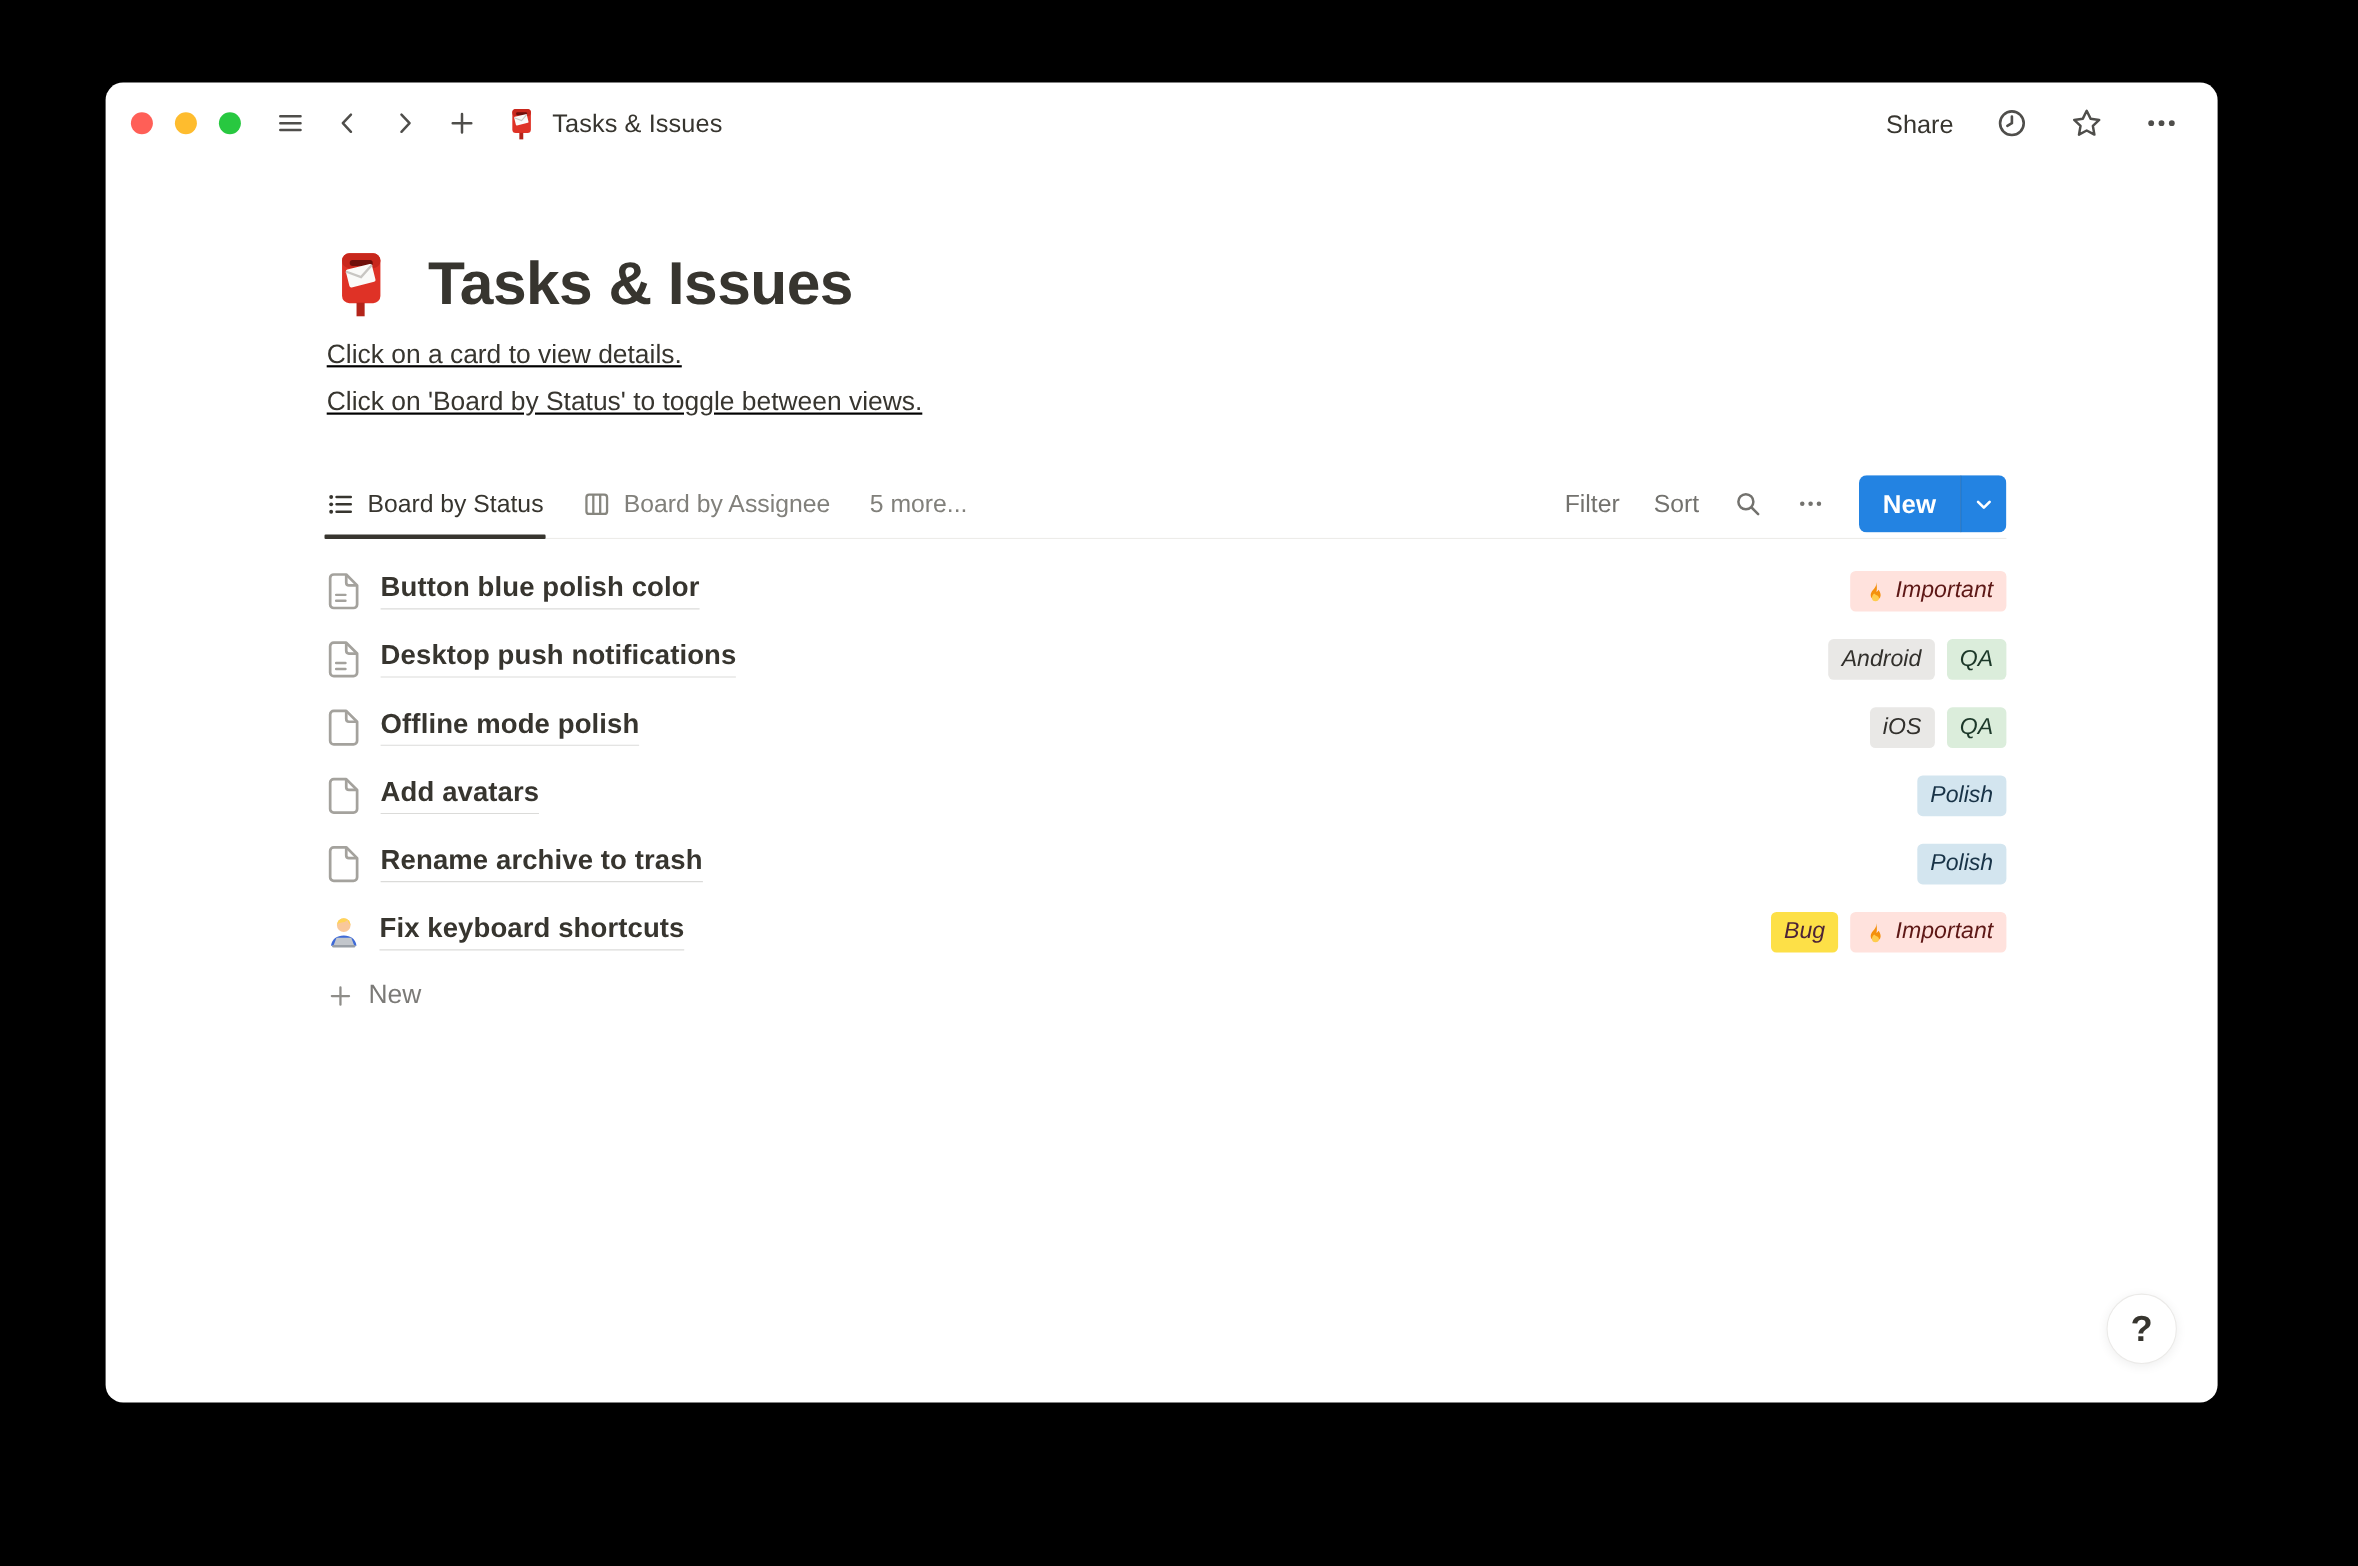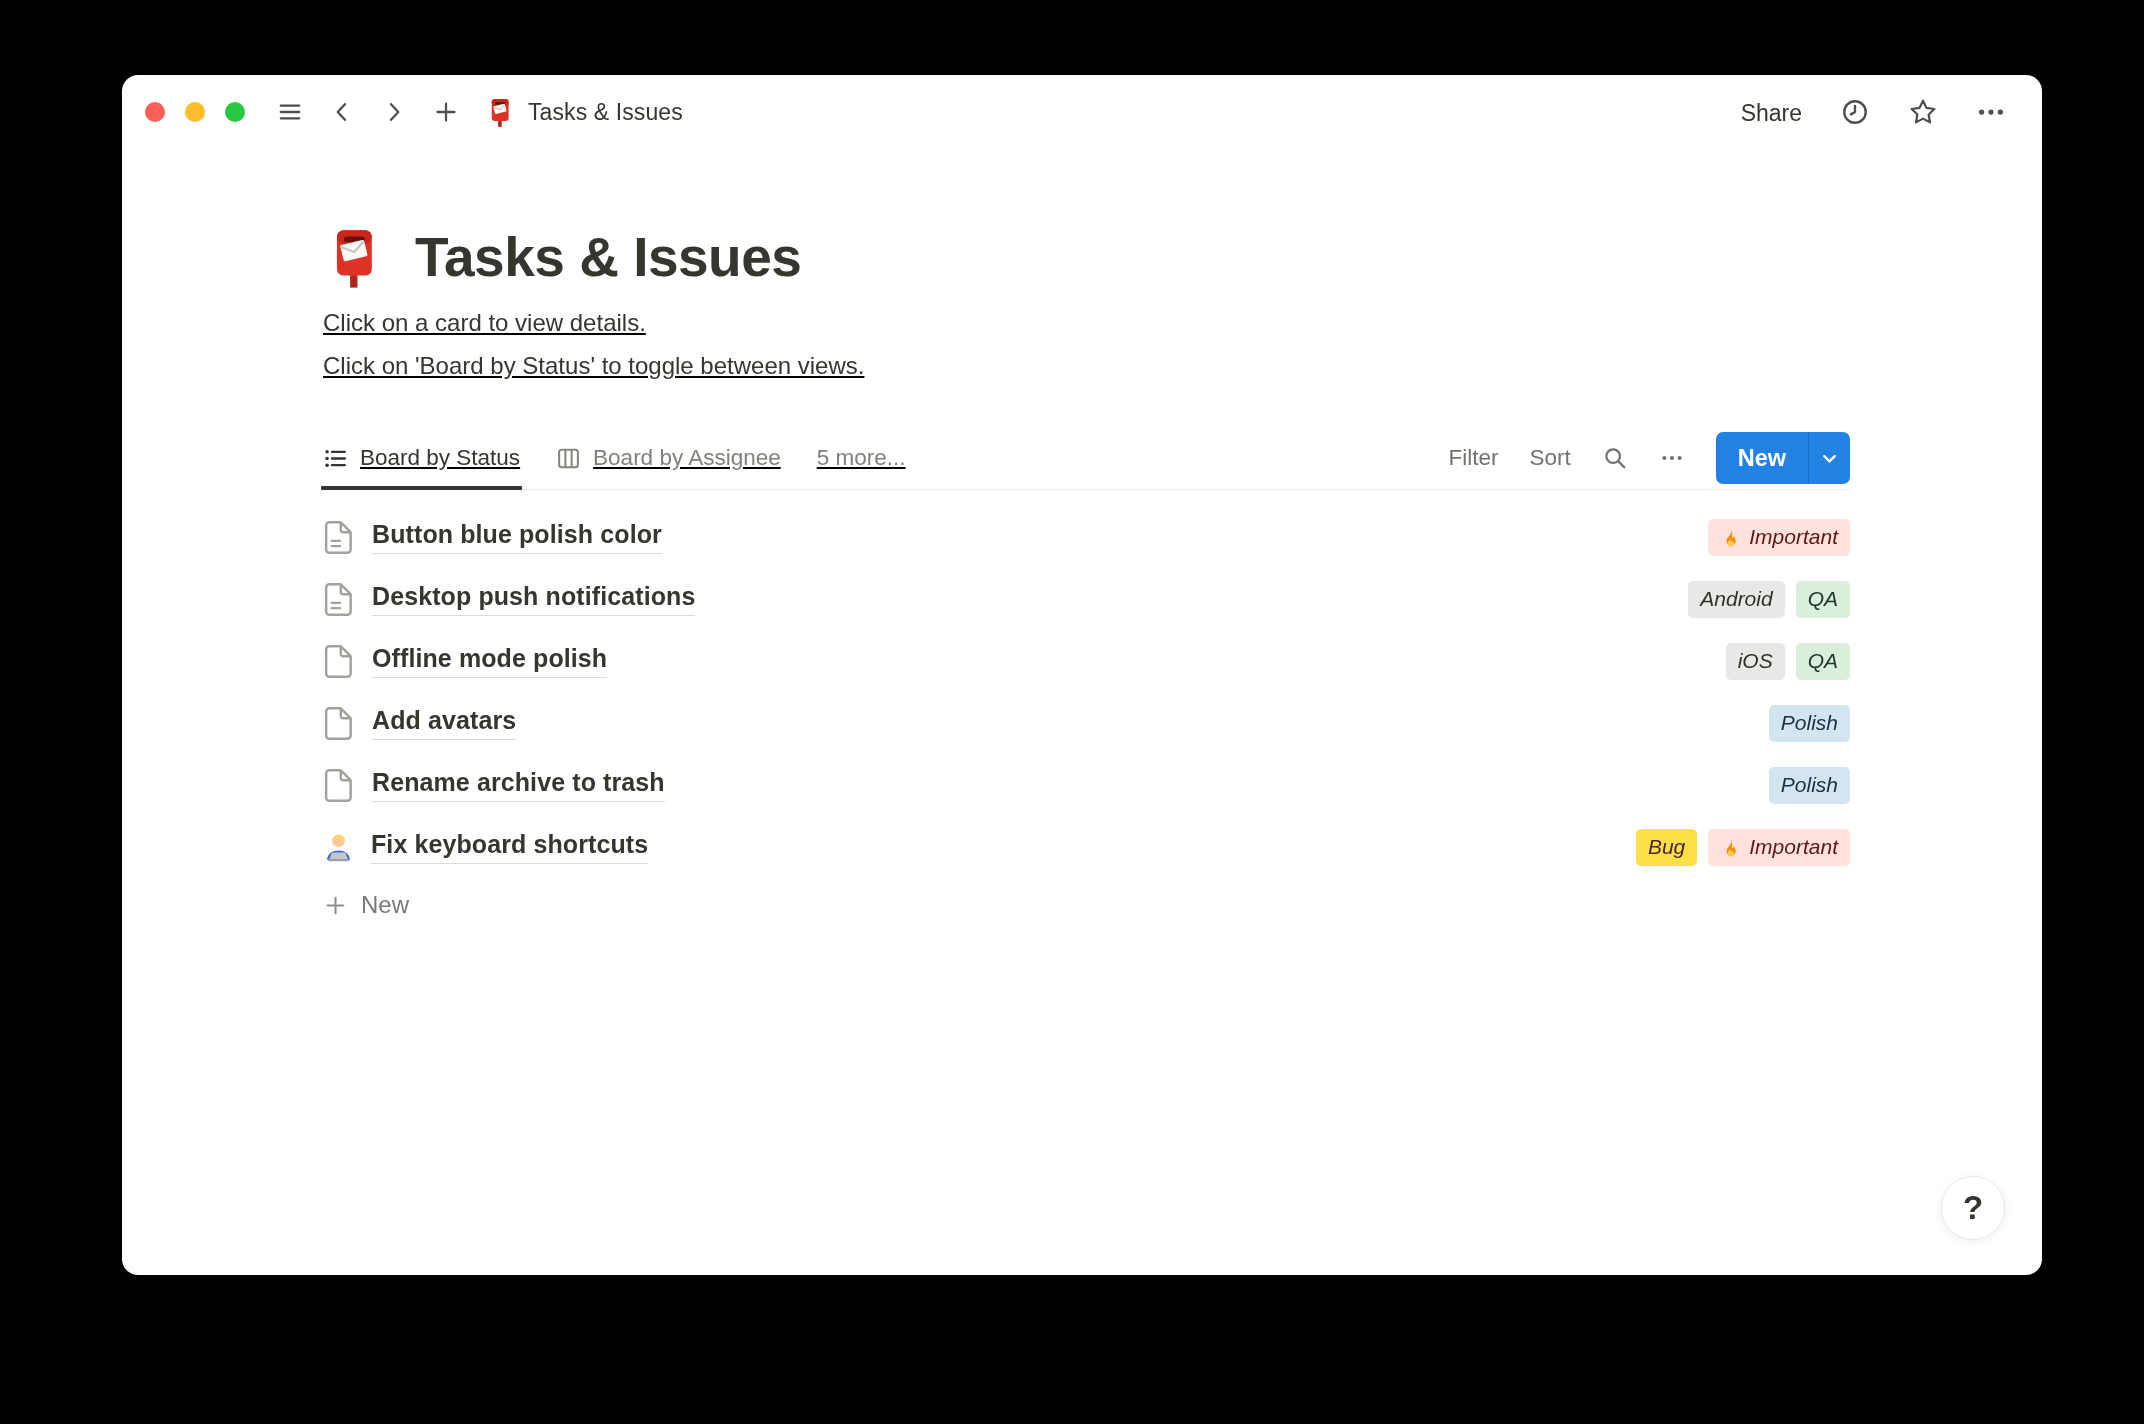--- a/index.html
+++ b/index.html
@@ -5,21 +5,21 @@
   * { margin: 0; padding: 0; box-sizing: border-box; }
   html, body {
     width: 2144px; height: 1424px;
     background: #000;
     font-family: "Liberation Sans", "DejaVu Sans", sans-serif;
     position: relative;
     overflow: hidden;
   }
   .window {
     position: absolute;
-    left: 122px; top: 75px;
+    left: 96px; top: 75px;
     width: 1920px; height: 1200px;
     background: #fff;
     border-radius: 16px;
   }
 
   
   .titlebar {
     height: 74px;
     display: flex;
     align-items: center;
@@ -55,21 +55,21 @@
 
   
   .view-bar {
     margin-top: 40px;
     height: 63px;
     display: flex;
     align-items: center;
     border-bottom: 1px solid #EDECE9;
     position: relative;
   }
-  .tabs { display: flex; align-items: center; gap: 36px; height: 100%; text-decoration: underline; }
+  .tabs { display: flex; align-items: center; gap: 36px; height: 100%; }
   .tab {
     display: flex; align-items: center; gap: 12px;
     height: 100%;
     font-size: 22.5px; color: #81807B; font-weight: 500;
     cursor: pointer; position: relative; white-space: nowrap;
   }
   .tab.active { color: #37352F; }
   .tab.active::after {
     content: ""; position: absolute; left: -2px; right: -2px; bottom: -1px;
     height: 4px; background: #37352F; border-radius: 1px;

